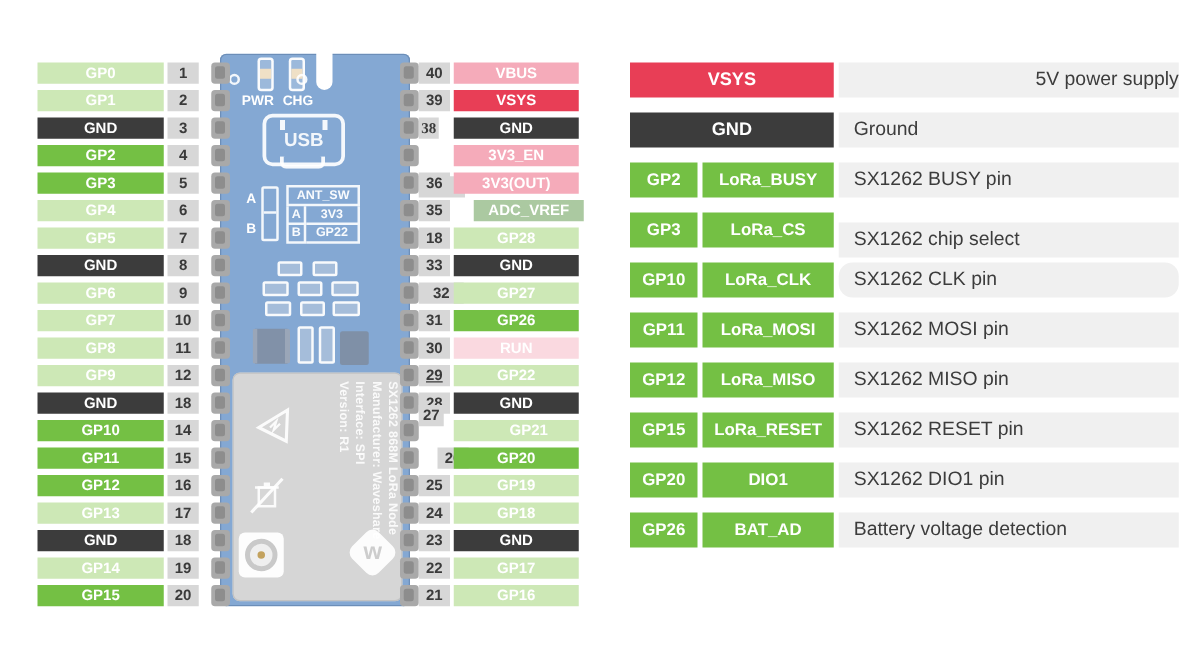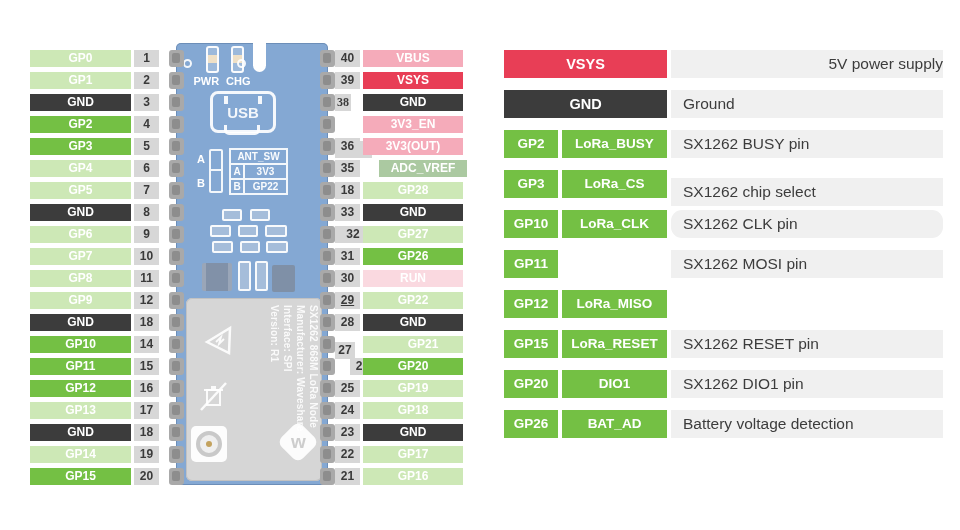--- a/index.html
+++ b/index.html
@@ -245,21 +245,21 @@
     <div class="pad" style="left: 320px; top: 270px;"></div>
     <div class="num" style="left: 335px; top: 270px; width: 25px;">30</div>
     <div class="bar role-pale" style="left: 363px; top: 270px; width: 100px;">RUN</div>
     <div class="pad" style="left: 320px; top: 292px;"></div>
     <div class="num" style="left: 335px; top: 292px; width: 25px; text-decoration: underline;">29</div>
     <div class="bar role-gpio" style="left: 363px; top: 292px; width: 100px;">GP22</div>
     <div class="pad" style="left: 320px; top: 314px;"></div>
     <div class="num" style="left: 335px; top: 314px; width: 25px;">28</div>
     <div class="bar role-gnd" style="left: 363px; top: 314px; width: 100px;">GND</div>
     <div class="pad" style="left: 320px; top: 336px;"></div>
-    <div class="num" style="left: 335px; top: 342px; width: 20px;">27</div>
+    <div class="num" style="left: 335px; top: 324px; width: 20px;">27</div>
     <div class="bar role-gpio" style="left: 363px; top: 336px; width: 100px; padding-left: 20px;">GP21</div>
     <div class="pad" style="left: 320px; top: 358px;"></div>
     <div class="num" style="left: 335px; top: 358px; width: 25px; margin-left: 15px;">26</div>
     <div class="bar role-active" style="left: 363px; top: 358px; width: 100px;">GP20</div>
     <div class="pad" style="left: 320px; top: 380px;"></div>
     <div class="num" style="left: 335px; top: 380px; width: 25px;">25</div>
     <div class="bar role-gpio" style="left: 363px; top: 380px; width: 100px;">GP19</div>
     <div class="pad" style="left: 320px; top: 402px;"></div>
     <div class="num" style="left: 335px; top: 402px; width: 25px;">24</div>
     <div class="bar role-gpio" style="left: 363px; top: 402px; width: 100px;">GP18</div>
@@ -289,23 +289,25 @@
     <div class="lg-cell role-active" style="left: 504px; top: 130px; width: 54px;">GP2</div>
     <div class="lg-cell role-active" style="left: 562px; top: 130px; width: 105px;">LoRa_BUSY</div>
     <div class="lg-desc" style="top: 130px;">SX1262 BUSY pin</div>
     <div class="lg-cell role-active" style="left: 504px; top: 170px; width: 54px;">GP3</div>
     <div class="lg-cell role-active" style="left: 562px; top: 170px; width: 105px;">LoRa_CS</div>
     <div class="lg-desc" style="top: 178px;">SX1262 chip select</div>
     <div class="lg-cell role-active" style="left: 504px; top: 210px; width: 54px;">GP10</div>
     <div class="lg-cell role-active" style="left: 562px; top: 210px; width: 105px;">LoRa_CLK</div>
     <div class="lg-desc" style="top: 210px; border-radius: 11px;">SX1262 CLK pin</div>
     <div class="lg-cell role-active" style="left: 504px; top: 250px; width: 54px;">GP11</div>
+    <div class="lg-cell role-active" style="left: 562px; top: 250px; width: 105px;">LoRa_MOSI</div>
     <div class="lg-desc" style="top: 250px;">SX1262 MOSI pin</div>
     <div class="lg-cell role-active" style="left: 504px; top: 290px; width: 54px;">GP12</div>
     <div class="lg-cell role-active" style="left: 562px; top: 290px; width: 105px;">LoRa_MISO</div>
+    <div class="lg-desc" style="top: 290px;">SX1262 MISO pin</div>
     <div class="lg-cell role-active" style="left: 504px; top: 330px; width: 54px;">GP15</div>
     <div class="lg-cell role-active" style="left: 562px; top: 330px; width: 105px;">LoRa_RESET</div>
     <div class="lg-desc" style="top: 330px;">SX1262 RESET pin</div>
     <div class="lg-cell role-active" style="left: 504px; top: 370px; width: 54px;">GP20</div>
     <div class="lg-cell role-active" style="left: 562px; top: 370px; width: 105px;">DIO1</div>
     <div class="lg-desc" style="top: 370px;">SX1262 DIO1 pin</div>
     <div class="lg-cell role-active" style="left: 504px; top: 410px; width: 54px;">GP26</div>
     <div class="lg-cell role-active" style="left: 562px; top: 410px; width: 105px;">BAT_AD</div>
     <div class="lg-desc" style="top: 410px;">Battery voltage detection</div>
   </div>

